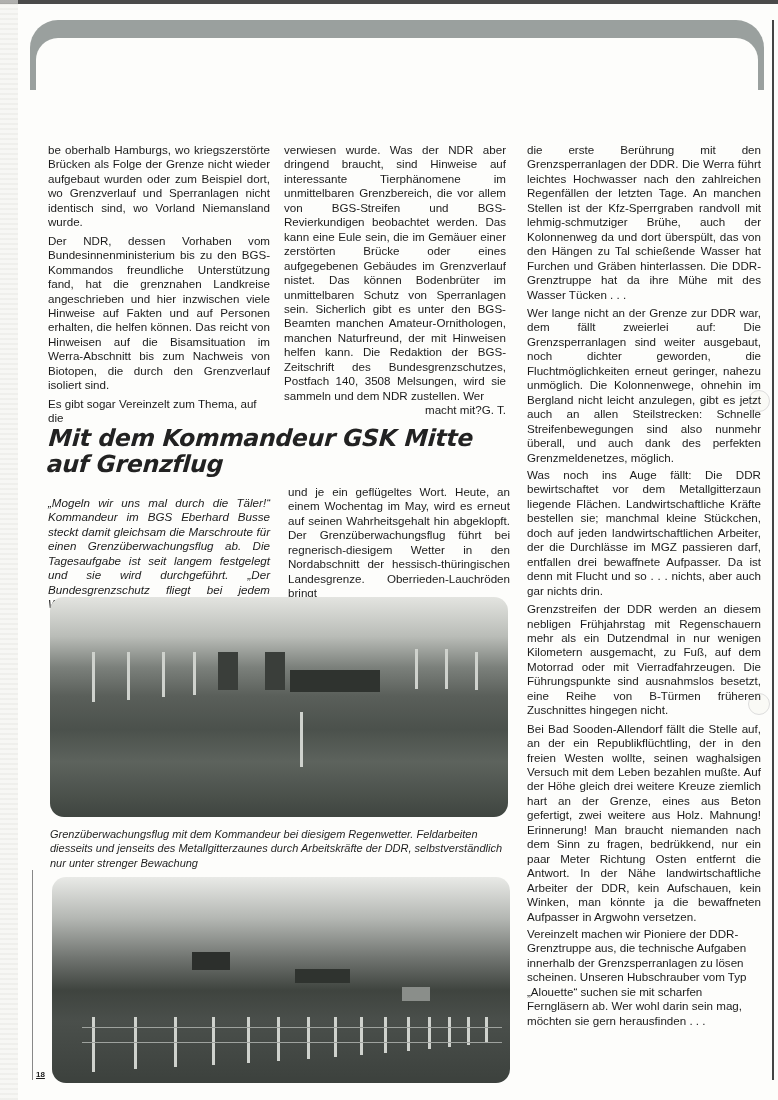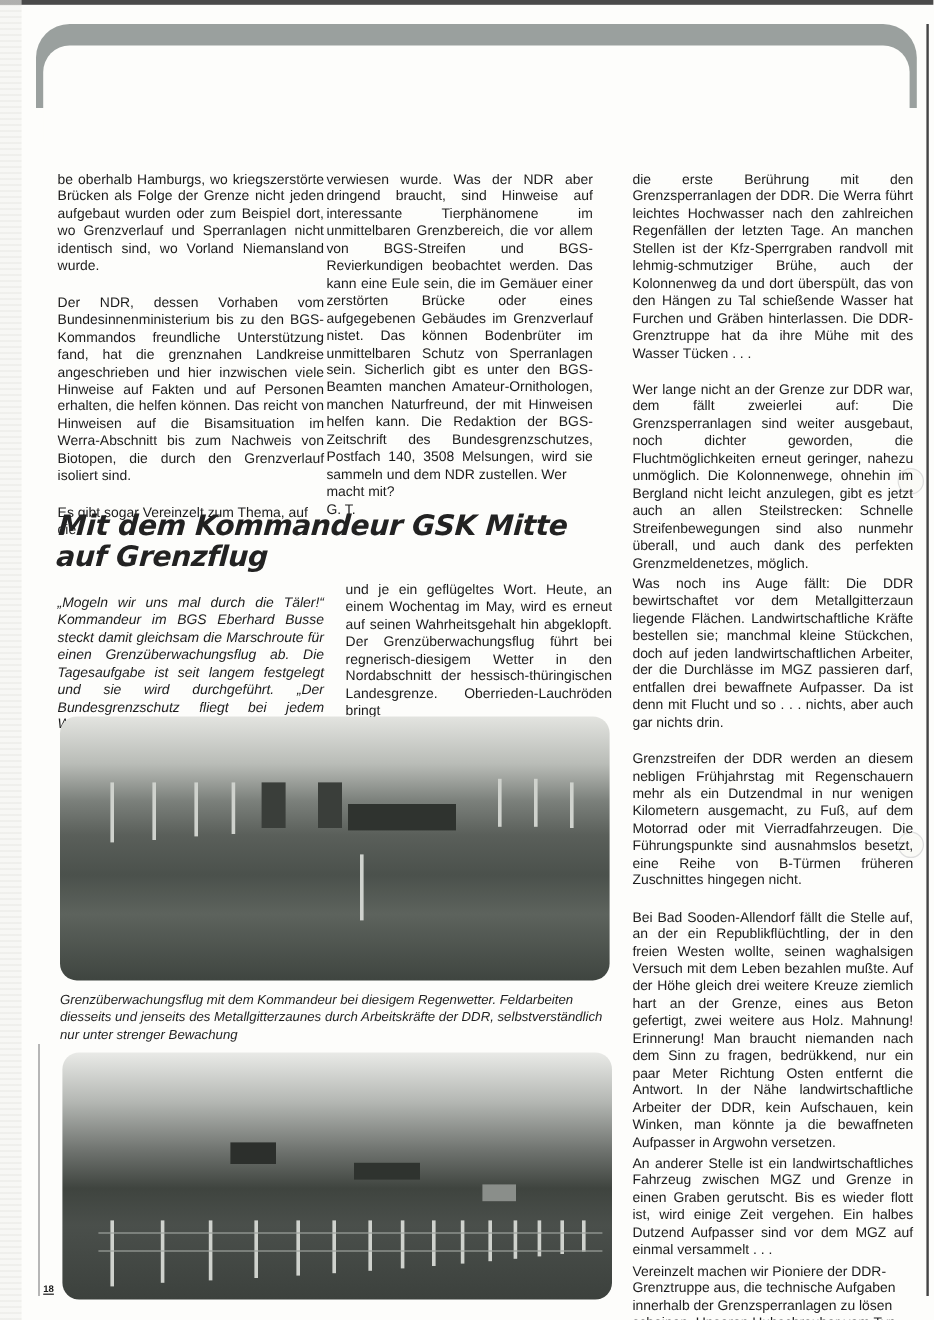--- a/index.html
+++ b/index.html
@@ -16,23 +16,23 @@
   .banner {
     position:absolute; left:30px; top:20px; width:734px; height:70px;
     background:#9aa09e; border-radius:28px 28px 0 0;
   }
   .banner-inner {
     position:absolute; left:36px; top:38px; width:722px; height:80px;
     background:#fdfdfb; border-radius:22px 22px 0 0;
   }
   .col { position:absolute; font-size:11.6px; line-height:14.45px; text-align:justify; hyphens:manual; }
   .col p { margin:0; }
-  .col p + p { margin-top:16px; }
+  .col p + p { margin-top:4px; }
   .col .gap { margin-top:3px; }
-  .sig { display:flex; justify-content:flex-end;flex-direction:column; }
+  .sig { display:flex; justify-content:flex-end; }
   .title {
     position:absolute; left:48px; top:425px; width:470px;
     font-family:"DejaVu Sans", sans-serif; font-weight:bold; font-style:italic;
     font-size:23.5px; line-height:26px; letter-spacing:-0.3px; color:#222;
     transform:skewX(-4deg);
   }
   .photo {
     position:absolute; overflow:hidden; border-radius:14px;
   }
   .photo1 { left:50px; top:597px; width:458px; height:220px;
@@ -55,25 +55,25 @@
 <div class="top-rule"></div>
 <div class="left-edge"></div>
 <div class="right-rule"></div>
 <div class="hole" style="top:390px"></div>
 <div class="hole" style="top:693px"></div>
 
 <div class="banner"></div>
 <div class="banner-inner"></div>
 
 <div class="col" style="left:48px; top:143px; width:222px;">
-  <p>be oberhalb Hamburgs, wo kriegszerstörte Brücken als Folge der Grenze nicht jeden aufgebaut wurden oder zum Beispiel dort, wo Grenzverlauf und Sperranlagen nicht identisch sind, wo Vorland Niemansland wurde.</p>
+  <p>be oberhalb Hamburgs, wo kriegszerstörte Brücken als Folge der Grenze nicht wieder aufgebaut wurden oder zum Beispiel dort, wo Grenzverlauf und Sperranlagen nicht identisch sind, wo Vorland Niemansland wurde.</p>
   <p>Der NDR, dessen Vorhaben vom Bundesinnenministerium bis zu den BGS-Kommandos freundliche Unterstützung fand, hat die grenznahen Landkreise angeschrieben und hier inzwischen viele Hinweise auf Fakten und auf Personen erhalten, die helfen können. Das reicht von Hinweisen auf die Bisamsituation im Werra-Abschnitt bis zum Nachweis von Biotopen, die durch den Grenzverlauf isoliert sind.</p>
   <p style="text-align:left">Es gibt sogar Vereinzelt zum Thema, auf die</p>
 </div>
-<div class="col" style="left:272px; top:143px; width:222px;">
+<div class="col" style="left:284px; top:143px; width:222px;">
   <p>verwiesen wurde. Was der NDR aber dringend braucht, sind Hinweise auf interessante Tierphänomene im unmittelbaren Grenzbereich, die vor allem von BGS-Streifen und BGS-Revierkundigen beobachtet werden. Das kann eine Eule sein, die im Gemäuer einer zerstörten Brücke oder eines aufgegebenen Gebäudes im Grenzverlauf nistet. Das können Bodenbrüter im unmittelbaren Schutz von Sperranlagen sein. Sicherlich gibt es unter den BGS-Beamten manchen Amateur-Ornithologen, manchen Naturfreund, der mit Hinweisen helfen kann. Die Redaktion der BGS-Zeitschrift des Bundesgrenzschutzes, Postfach 140, 3508 Melsungen, wird sie sammeln und dem NDR zustellen. Wer</p>
   <div class="sig">
     <span>macht mit?</span>
     <span>G. T.</span>
   </div>
 </div>
 
 <div class="title">
   <div>Mit dem Kommandeur GSK Mitte</div>
   <div>auf Grenzflug</div>
@@ -127,15 +127,14 @@
 </div>
 
 <div class="page-num">18</div>
 
 <div class="col" style="left:527px; top:143px; width:234px;">
   <p>die erste Berührung mit den Grenzsperranlagen der DDR. Die Werra führt leichtes Hochwasser nach den zahlreichen Regenfällen der letzten Tage. An manchen Stellen ist der Kfz-Sperrgraben randvoll mit lehmig-schmutziger Brühe, auch der Kolonnenweg da und dort überspült, das von den Hängen zu Tal schießende Wasser hat Furchen und Gräben hinterlassen. Die DDR-Grenztruppe hat da ihre Mühe mit des Wasser Tücken . . .</p>
   <p>Wer lange nicht an der Grenze zur DDR war, dem fällt zweierlei auf: Die Grenzsperranlagen sind weiter ausgebaut, noch dichter geworden, die Fluchtmöglichkeiten erneut geringer, nahezu unmöglich. Die Kolonnenwege, ohnehin im Bergland nicht leicht anzulegen, gibt es jetzt auch an allen Steilstrecken: Schnelle Streifenbewegungen sind also nunmehr überall, und auch dank des perfekten Grenzmeldenetzes, möglich.</p>
   <p class="gap">Was noch ins Auge fällt: Die DDR bewirtschaftet vor dem Metallgitterzaun liegende Flächen. Landwirtschaftliche Kräfte bestellen sie; manchmal kleine Stückchen, doch auf jeden landwirtschaftlichen Arbeiter, der die Durchlässe im MGZ passieren darf, entfallen drei bewaffnete Aufpasser. Da ist denn mit Flucht und so . . . nichts, aber auch gar nichts drin.</p>
   <p>Grenzstreifen der DDR werden an diesem nebligen Frühjahrstag mit Regenschauern mehr als ein Dutzendmal in nur wenigen Kilometern ausgemacht, zu Fuß, auf dem Motorrad oder mit Vierradfahrzeugen. Die Führungspunkte sind ausnahmslos besetzt, eine Reihe von B-Türmen früheren Zuschnittes hingegen nicht.</p>
   <p>Bei Bad Sooden-Allendorf fällt die Stelle auf, an der ein Republikflüchtling, der in den freien Westen wollte, seinen waghalsigen Versuch mit dem Leben bezahlen mußte. Auf der Höhe gleich drei weitere Kreuze ziemlich hart an der Grenze, eines aus Beton gefertigt, zwei weitere aus Holz. Mahnung! Erinnerung! Man braucht niemanden nach dem Sinn zu fragen, bedrükkend, nur ein paar Meter Richtung Osten entfernt die Antwort. In der Nähe landwirtschaftliche Arbeiter der DDR, kein Aufschauen, kein Winken, man könnte ja die bewaffneten Aufpasser in Argwohn versetzen.</p>
-  <p class="gap">An anderer Stelle ist ein landwirtschaftliches Fahrzeug zwischen MGZ und Grenze in einen Graben gerutscht. Bis es wieder flott ist, wird einige Zeit vergehen. Ein halbes Dutzend Aufpasser sind vor dem MGZ auf einmal versammelt . . .</p>
   <p class="gap" style="text-align:left">Vereinzelt machen wir Pioniere der DDR-Grenztruppe aus, die technische Aufgaben innerhalb der Grenzsperranlagen zu lösen scheinen. Unseren Hubschrauber vom Typ „Alouette“ suchen sie mit scharfen Ferngläsern ab. Wer wohl darin sein mag, möchten sie gern herausfinden . . .</p>
 </div>
 
 </body></html>

